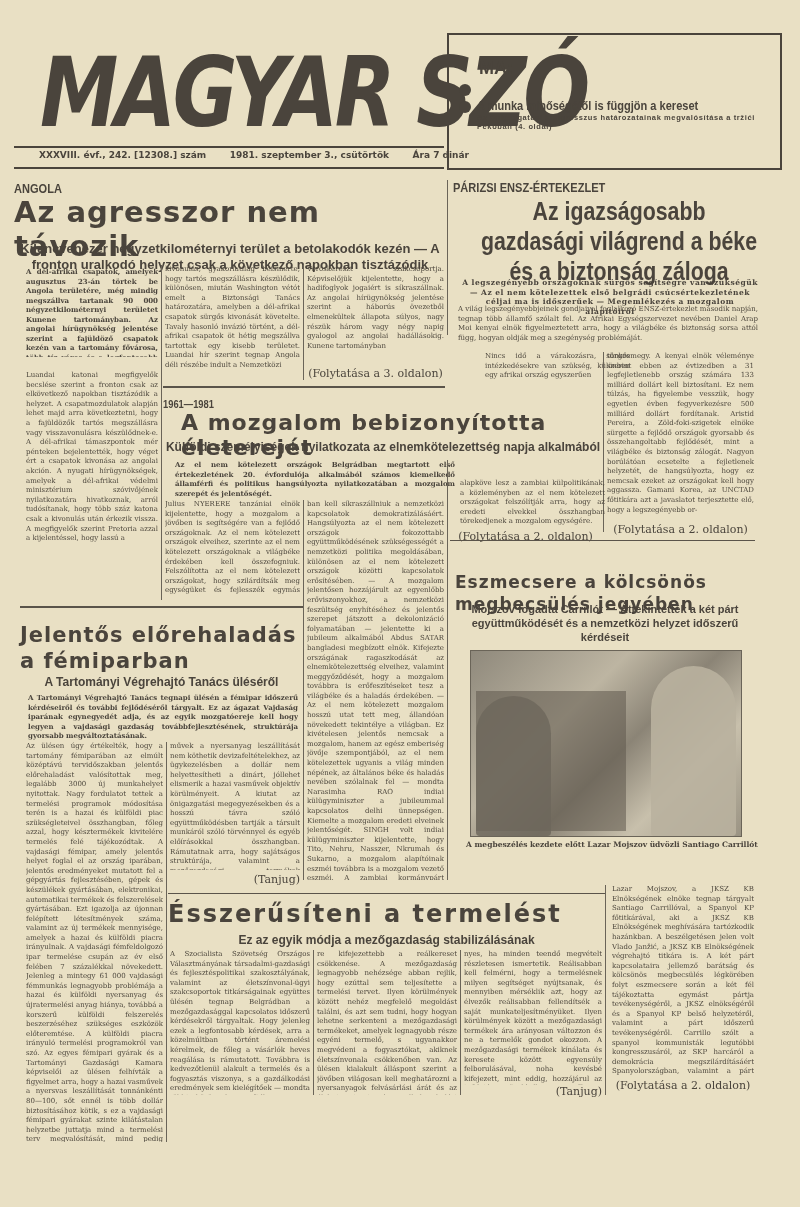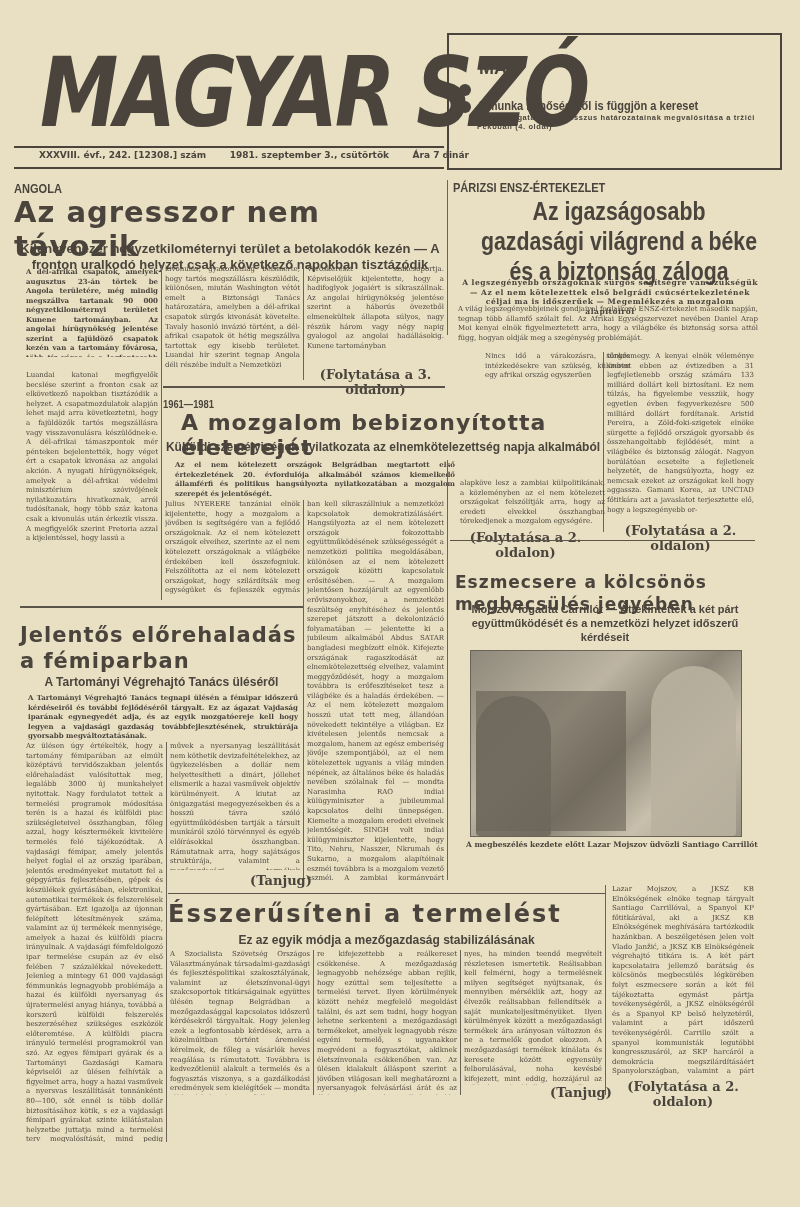--- a/index.html
+++ b/index.html
@@ -35,21 +35,21 @@
   .mabox .ma-sub { font-size:7.5px; font-weight:bold; letter-spacing:0.6px; }
   .kicker { font-family:"Liberation Sans", sans-serif; font-weight:bold; font-size:13px; color:#4a443c; transform:scaleX(0.85); transform-origin:left; white-space:nowrap;}
   .hl-round { font-family:"DejaVu Sans", sans-serif; font-weight:bold; color:#4a443c; letter-spacing:1px; }
   .hl-cond { font-family:"Liberation Sans", sans-serif; font-weight:bold; color:#4a443c; text-align:center; }
   .sub-cond { font-family:"Liberation Sans", sans-serif; font-weight:bold; color:#4a443c; text-align:center; }
   .body { font-size:7px; line-height:9.6px; text-align:justify; color:#4d473d; }
   .lead { font-size:7px; line-height:9.5px; font-weight:bold; text-align:justify; color:#4a443c; }
   .col { position:absolute; overflow:hidden; }
   .vr { position:absolute; width:1px; background:#6a6458; }
   .hr { position:absolute; height:2px; background:#5a544a; }
-  .cont { font-weight:bold; font-size:13px; text-align:center; color:#4a443c; }
+  .cont { font-weight:normal; font-size:11px; text-align:center; color:#4a443c; }
   .photo {
     left:470px; top:650px; width:270px; height:185px;
     background:linear-gradient(135deg,#8f897c 0%,#bdb5a2 35%,#8b8476 55%,#c8c0ac 75%,#9a9383 100%);
     border:1px solid #6a6458;
   }
   .photo .fig1 { position:absolute; left:5px; top:45px; width:75px; height:140px; background:#6d675b; border-radius:40px 40px 4px 4px; opacity:0.8; }
   .photo .fig2 { position:absolute; left:180px; top:15px; width:85px; height:170px; background:#b9b19e; border-radius:45px 45px 4px 4px; opacity:0.9; }
   .photo .bg { position:absolute; left:5px; top:40px; width:150px; height:140px; background:#5e584d; opacity:0.55; }
   .caption { font-size:7.5px; font-weight:bold; color:#4a443c; }
 </style>

